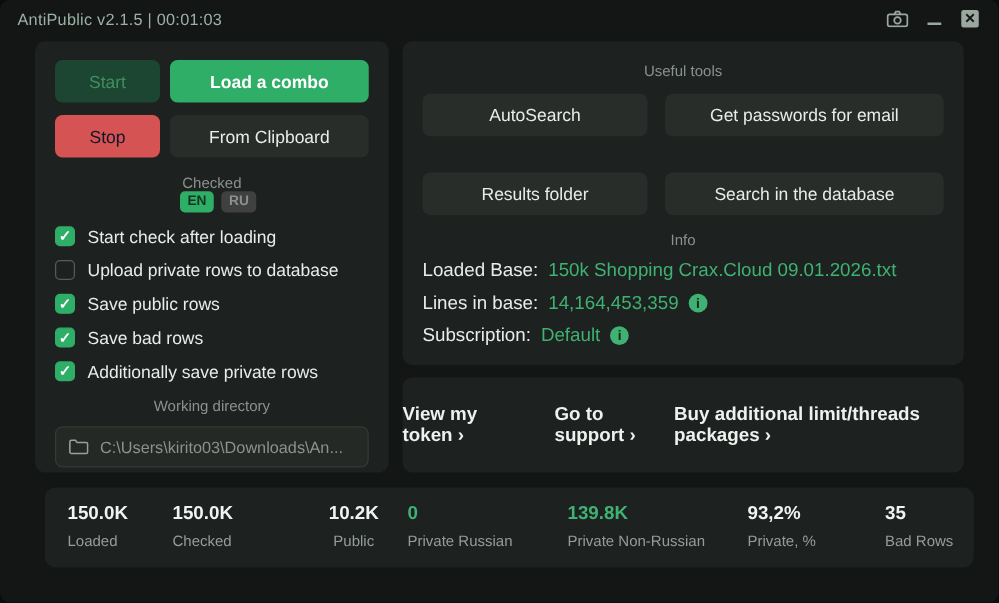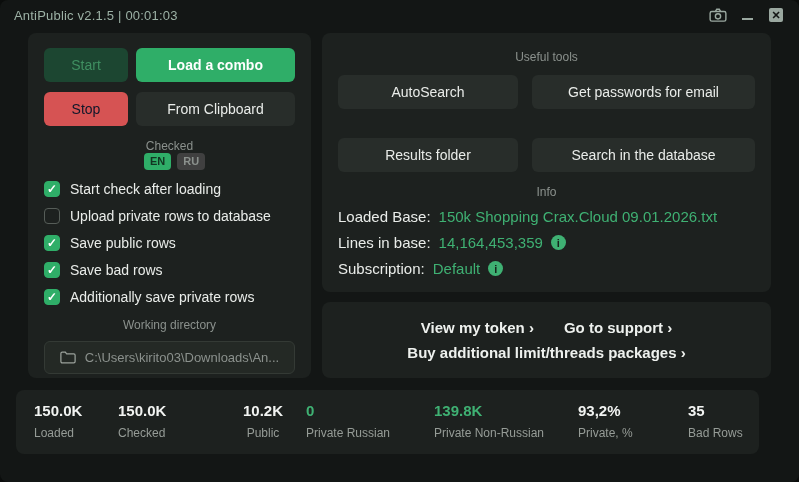--- a/index.html
+++ b/index.html
@@ -13,22 +13,22 @@
   .titlebar{position:absolute;top:0;left:0;right:0;height:30px;display:flex;align-items:center;padding:0 14px;box-sizing:border-box;}
   .title{font-size:13px;color:#9cb1a5;letter-spacing:.2px;}
   .tb-icons{margin-left:auto;display:flex;align-items:center;gap:11px;}
   .tb-btn{display:flex;align-items:center;justify-content:center;width:18px;height:16px;cursor:pointer;background:none;border:none;padding:0;}
   .min-bar{display:block;width:11px;height:2px;background:#9aa8a0;margin-top:8px;}
   .close-box{width:14px;height:14px;background:#9aa8a0;border-radius:2px;color:#131615;font-size:11px;font-weight:700;display:flex;align-items:center;justify-content:center;line-height:1;}
   
   .card{position:absolute;background:#1d211f;border-radius:8px;box-sizing:border-box;}
   .card-left{left:28px;top:33px;width:283px;height:345px;padding:15px 16px;}
   .card-tools{left:322px;top:33px;width:449px;height:259px;padding:15px 16px;}
-  .card-links{left:322px;top:302px;width:449px;height:76px;display:flex;flex-direction:column;justify-content:center;align-items:center;gap:8px;text-align:center;}
-  .card-stats{left:16px;top:390px;width:743px;height:64px;display:flex;align-items:flex-start;padding:12px 0 0 18px;}
+  .card-links{left:322px;top:302px;width:449px;height:76px;display:flex;flex-direction:row;justify-content:center;align-items:center;gap:8px;}
+  .card-stats{left:36px;top:390px;width:743px;height:64px;display:flex;align-items:flex-start;padding:12px 0 0 18px;}
   
   .btn-row{display:flex;gap:8px;margin-bottom:10px;}
   .btn{height:34px;border-radius:6px;border:none;font-size:14px;font-family:inherit;cursor:pointer;}
   .btn-start{width:84px;background:#1c4631;color:#3f8f61;font-weight:500;}
   .btn-load{flex:1;background:#2fae68;color:#ffffff;font-weight:600;}
   .btn-stop{width:84px;background:#d65353;color:#0f172a;font-weight:500;}
   .btn-clip{flex:1;background:#282d2a;color:#e9ece9;font-weight:500;}
   
   .section-row{display:flex;align-items:center;margin-top:13px;flex-direction:column;}
   .section-label{font-size:12px;color:#8b918d;white-space:nowrap;}
@@ -37,21 +37,21 @@
   .lang-pill{font-size:11px;font-weight:700;padding:3px 6px;border-radius:4px;cursor:pointer;line-height:1;}
   .lang-en{background:#2fae68;color:#123622;}
   .lang-ru{background:#404040;color:#8b918d;}
   
   .cb-row{display:flex;align-items:center;margin-top:11px;cursor:pointer;}
   .cb-box{width:16px;height:16px;border-radius:4px;border:1.5px solid #565d58;box-sizing:border-box;display:flex;align-items:center;justify-content:center;flex:none;}
   .cb-row.checked .cb-box{background:#2fae68;border-color:#2fae68;}
   .cb-row.checked .cb-box::after{content:"✓";font-size:12px;color:#ffffff;font-weight:700;line-height:1;}
   .cb-label{margin-left:10px;font-size:14px;color:#e9ece9;}
   
-  .wd-input{margin-top:9px;height:31px;background:#242925;border:1px solid #343a35;border-radius:6px;display:flex;align-items:center;padding:0 10px;gap:9px;cursor:text;justify-content:center;}
+  .wd-input{margin-top:9px;height:31px;background:#242925;border:1px solid #343a35;border-radius:6px;display:flex;align-items:center;padding:0 10px;gap:9px;cursor:text;}
   .wd-path{font-size:13px;color:#8b918d;white-space:nowrap;overflow:hidden;text-overflow:ellipsis;}
   
   .tools-grid{display:grid;grid-template-columns:180px 1fr;gap:29px 14px;margin-top:11px;}
   .tool-btn{height:34px;background:#282d2a;border:none;border-radius:6px;color:#e9ece9;font-size:14px;font-family:inherit;cursor:pointer;}
   
   .info-row{display:flex;align-items:center;margin-top:9px;font-size:15px;}
   .info-key{color:#e9ece9;}
   .info-val{color:#3fb173;margin-left:8px;}
   .info-i{width:15px;height:15px;border-radius:50%;background:#3fb173;color:#17231c;font-size:11px;font-weight:700;display:inline-flex;align-items:center;justify-content:center;margin-left:8px;cursor:pointer;}
   

